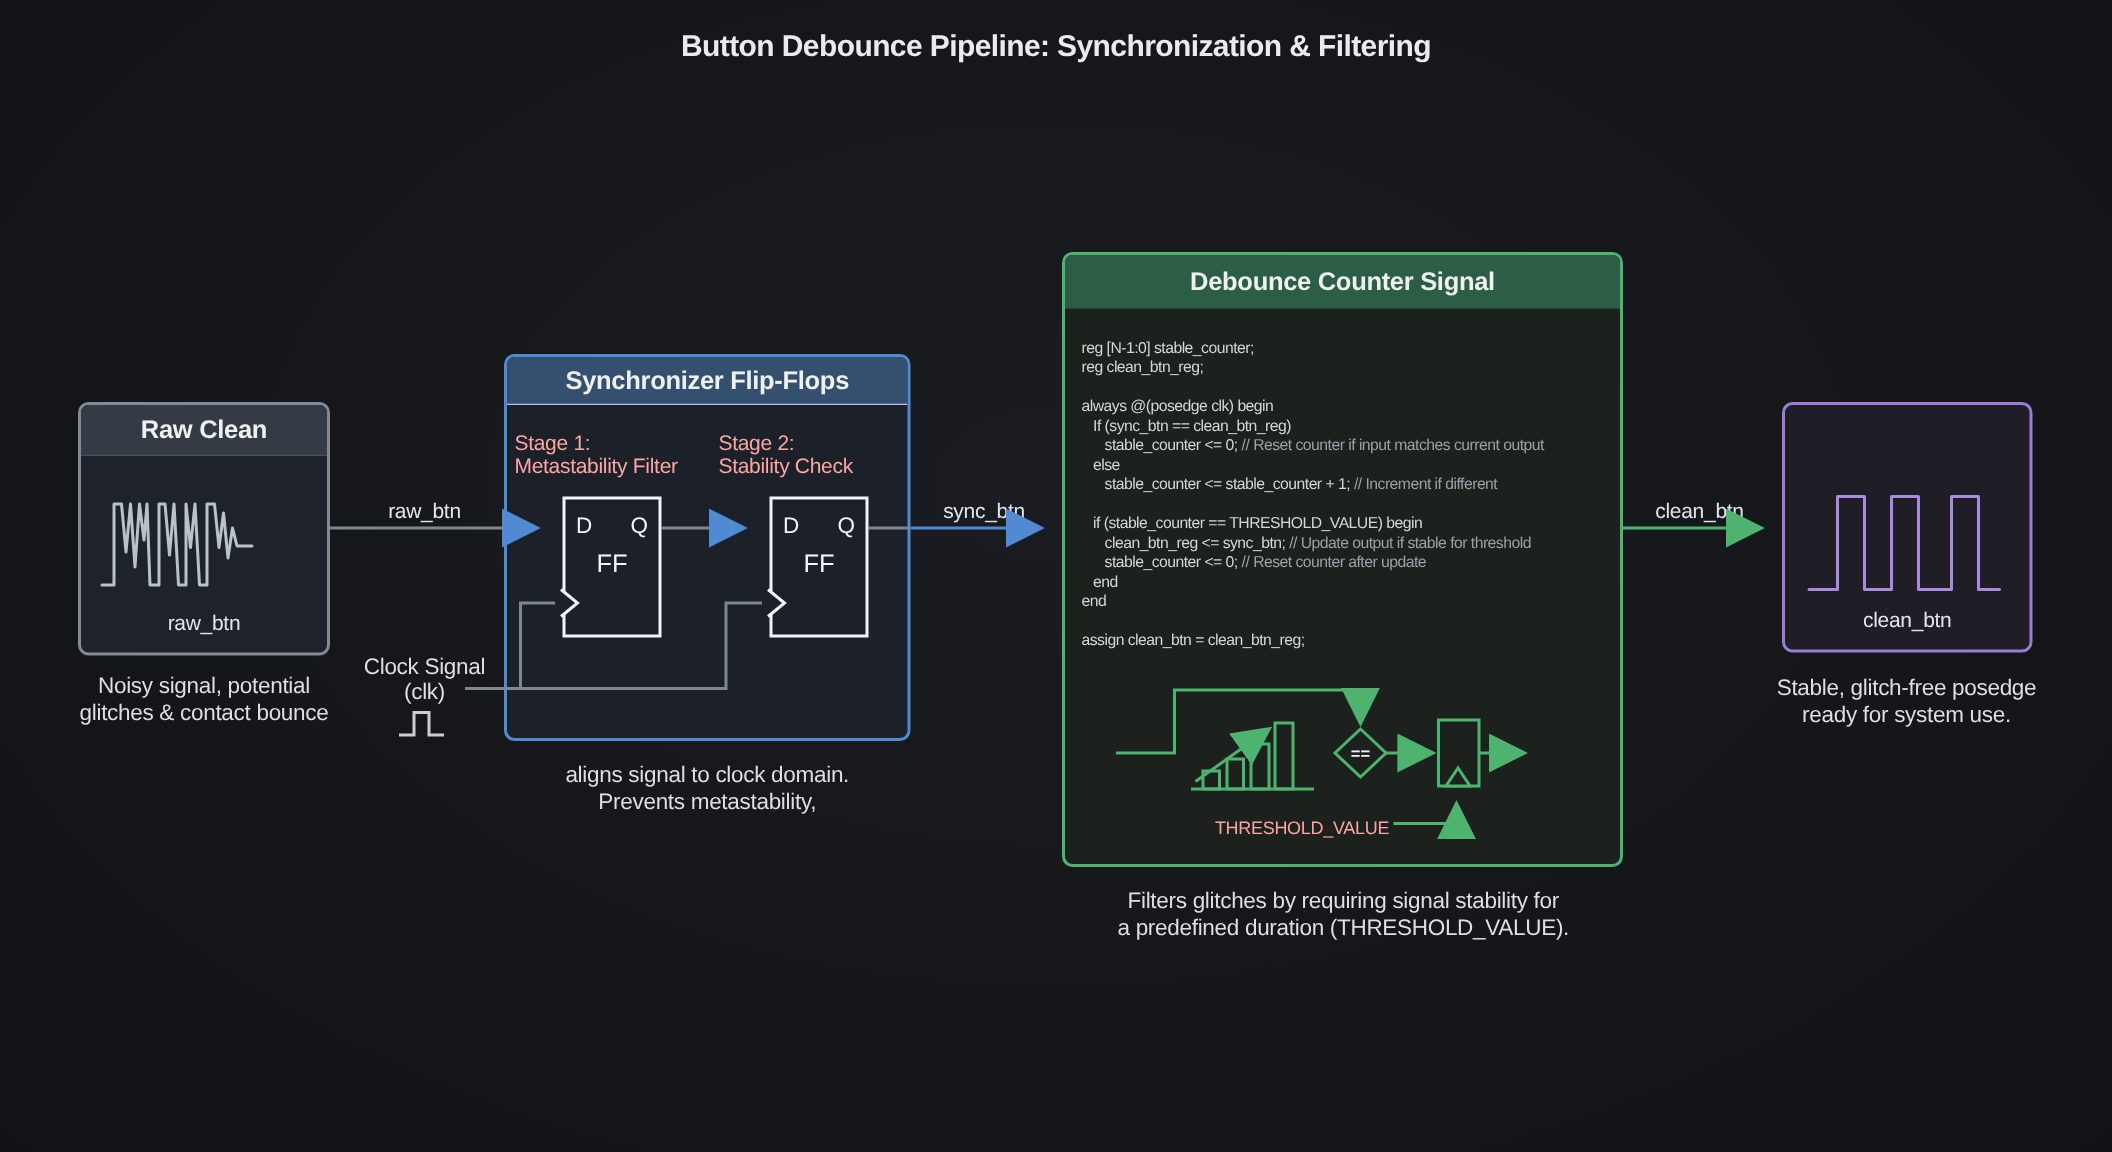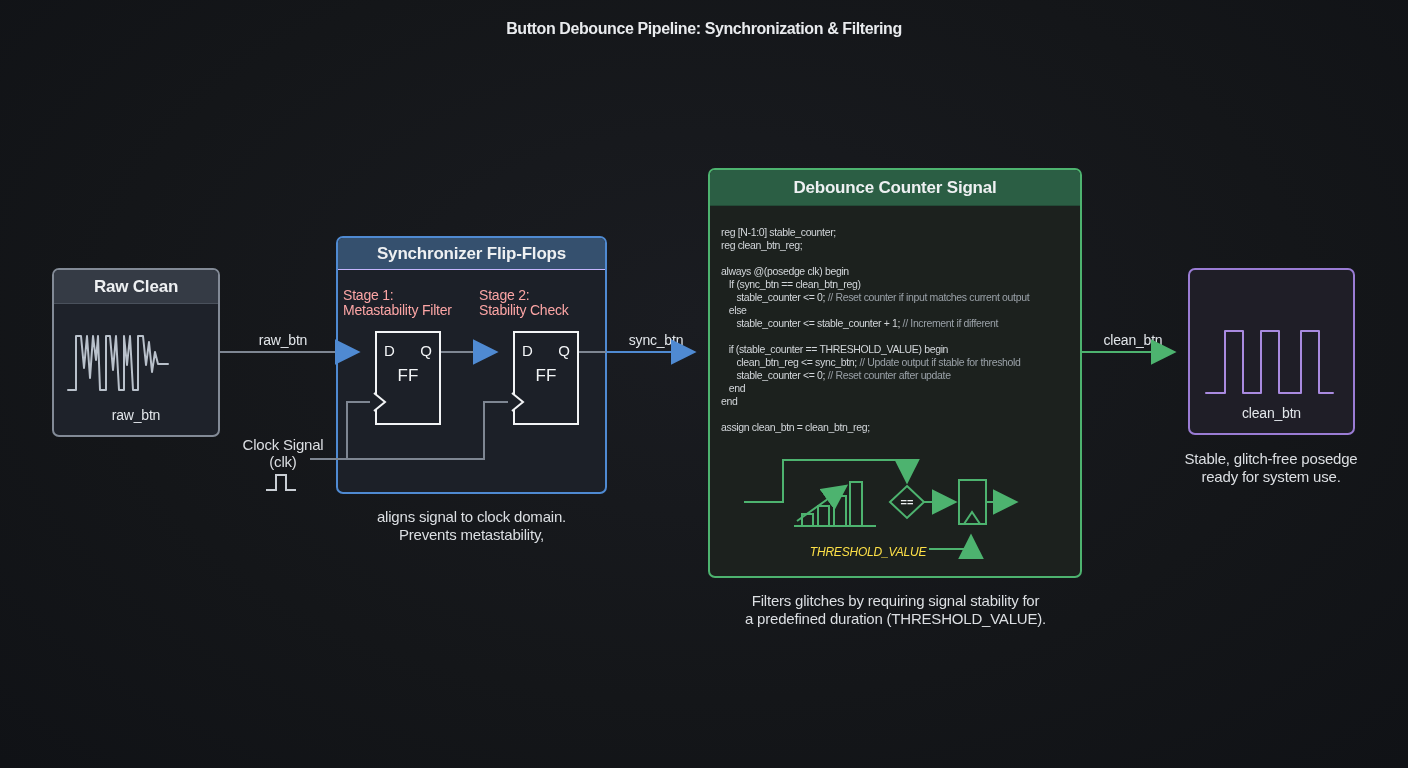--- a/index.html
+++ b/index.html
@@ -7,21 +7,21 @@
     --accent-purple:#9a7cd4; --box-gray-border:#828a96; --header-gray:#353b45;
     --header-blue:#35506e; --header-green:#2b5e44; --header-purple:#453c5d;
     --code-text:#d2d6da; --comment-text:#9aa1a8; --wave-gray:#b9c1cb; --wave-purple:#a98ae0;
     --body-fill:#1e222a; --text:#dcdfe3;
   }
   *{margin:0;padding:0;box-sizing:border-box;}
   body{font-family:"Liberation Sans",sans-serif;background:#0f1013;}
   #canvas{position:relative;width:1408px;height:768px;overflow:hidden;
     background:radial-gradient(ellipse at 50% 42%, #1a1c21 0%, #141619 60%, #101216 100%);}
   .abs{position:absolute;}
-  .title{left:0;top:20px;width:1408px;text-align:center;font-size:16px;font-weight:700;
+  .title{left:0;top:20px;width:1408px;text-align:center;font-size:20px;font-weight:700;
     color:#e9ebee;letter-spacing:-0.4px;}
   .box{border-radius:7px;background:var(--body-fill);}
   .box-header{height:34px;display:flex;align-items:center;justify-content:center;
     font-size:17px;font-weight:700;color:#eef0f2;border-radius:5px 5px 0 0;
     letter-spacing:-0.2px;}
   .caption{text-align:center;font-size:15px;line-height:18px;color:var(--text);letter-spacing:-0.2px;}
   .sig-label{font-size:14px;color:#e2e6ea;text-align:center;letter-spacing:-0.2px;}
   .wave-label{width:100%;text-align:center;font-size:14px;color:#e2e6ea;letter-spacing:-0.2px;}
 
   
@@ -34,21 +34,21 @@
   .ff{position:absolute;width:66px;height:94px;border:2px solid #f2f4f6;background:#1c2028;}
   .ff-d{position:absolute;left:7px;top:9px;font-size:15px;color:#f2f4f6;}
   .ff-q{position:absolute;right:7px;top:9px;font-size:15px;color:#f2f4f6;}
   .ff-name{position:absolute;left:0;top:33px;width:100%;text-align:center;font-size:17px;color:#f2f4f6;}
   
   #debounce-box{left:708px;top:168px;width:374px;height:410px;border:2px solid var(--accent-green);background:#1c211e;}
   #debounce-box .box-header{background:var(--header-green);border-bottom:1px solid #234b37;height:36px;}
   #code-block{position:absolute;left:11px;top:56px;width:354px;font-size:10.5px;line-height:13px;
     color:var(--code-text);white-space:pre;letter-spacing:-0.35px;}
   #code-block .comment{color:var(--comment-text);}
-  .threshold-label{font-size:12px;color:#fde047;text-align:center;letter-spacing:-0.2px;font-style:italic;}
+  .threshold-label{font-size:12px;color:#fca5a5;text-align:center;letter-spacing:-0.2px;}
   
   #clean-box{left:1188px;top:268px;width:167px;height:167px;border:2px solid var(--accent-purple);background:#1f1e27;}
   #clean-box .box-header{background:var(--header-purple);border-bottom:1px solid #352e49;height:36px;}
 
   .overlay{position:absolute;left:0;top:0;pointer-events:none;}
   .w-gray{stroke:var(--wire-gray);stroke-width:2;fill:none;}
   .w-blue{stroke:var(--accent-blue);stroke-width:2;fill:none;}
   .w-green{stroke:var(--accent-green);stroke-width:2;fill:none;}
   .w-light{stroke:#c9ced4;stroke-width:2;fill:none;}
   .ff-clk{stroke:#f2f4f6;stroke-width:2;fill:#1c2028;}
@@ -64,20 +64,24 @@
 <div id="canvas">
 
   <div class="abs title">Button Debounce Pipeline: Synchronization &amp; Filtering</div>
 
   <div class="abs box" id="raw-box">
     <div class="box-header">Raw Clean</div>
     <svg class="abs" style="left:10px;top:50px;" width="148" height="82" viewBox="0 0 148 82">
       <path class="wave" stroke="#b9c1cb" d="M4,70 H12 V16 H17 L20,48 23,16 26,58 29,16 32,40 34,16 36,70 H42 V16 H46 L49,50 52,16 55,70 H60 V16 L63,45 66,16 69,70 H74 V16 H79 L82,45 85,22 88,52 91,32 94,44 H104"></path>
     </svg>
     <div class="abs wave-label" style="left:0;top:137px;">raw_btn</div>
+  </div>
+  <div class="abs caption" style="left:11px;top:449px;width:250px;">
+    <div>Noisy signal, potential</div>
+    <div>glitches &amp; contact bounce</div>
   </div>
 
   <div class="abs box" id="sync-box">
     <div class="box-header">Synchronizer Flip-Flops</div>
     <div class="abs stage-label" style="left:5px;top:50px;">
       <div>Stage 1:</div>
       <div>Metastability Filter</div>
     </div>
     <div class="abs stage-label" style="left:141px;top:50px;">
       <div>Stage 2:</div>

